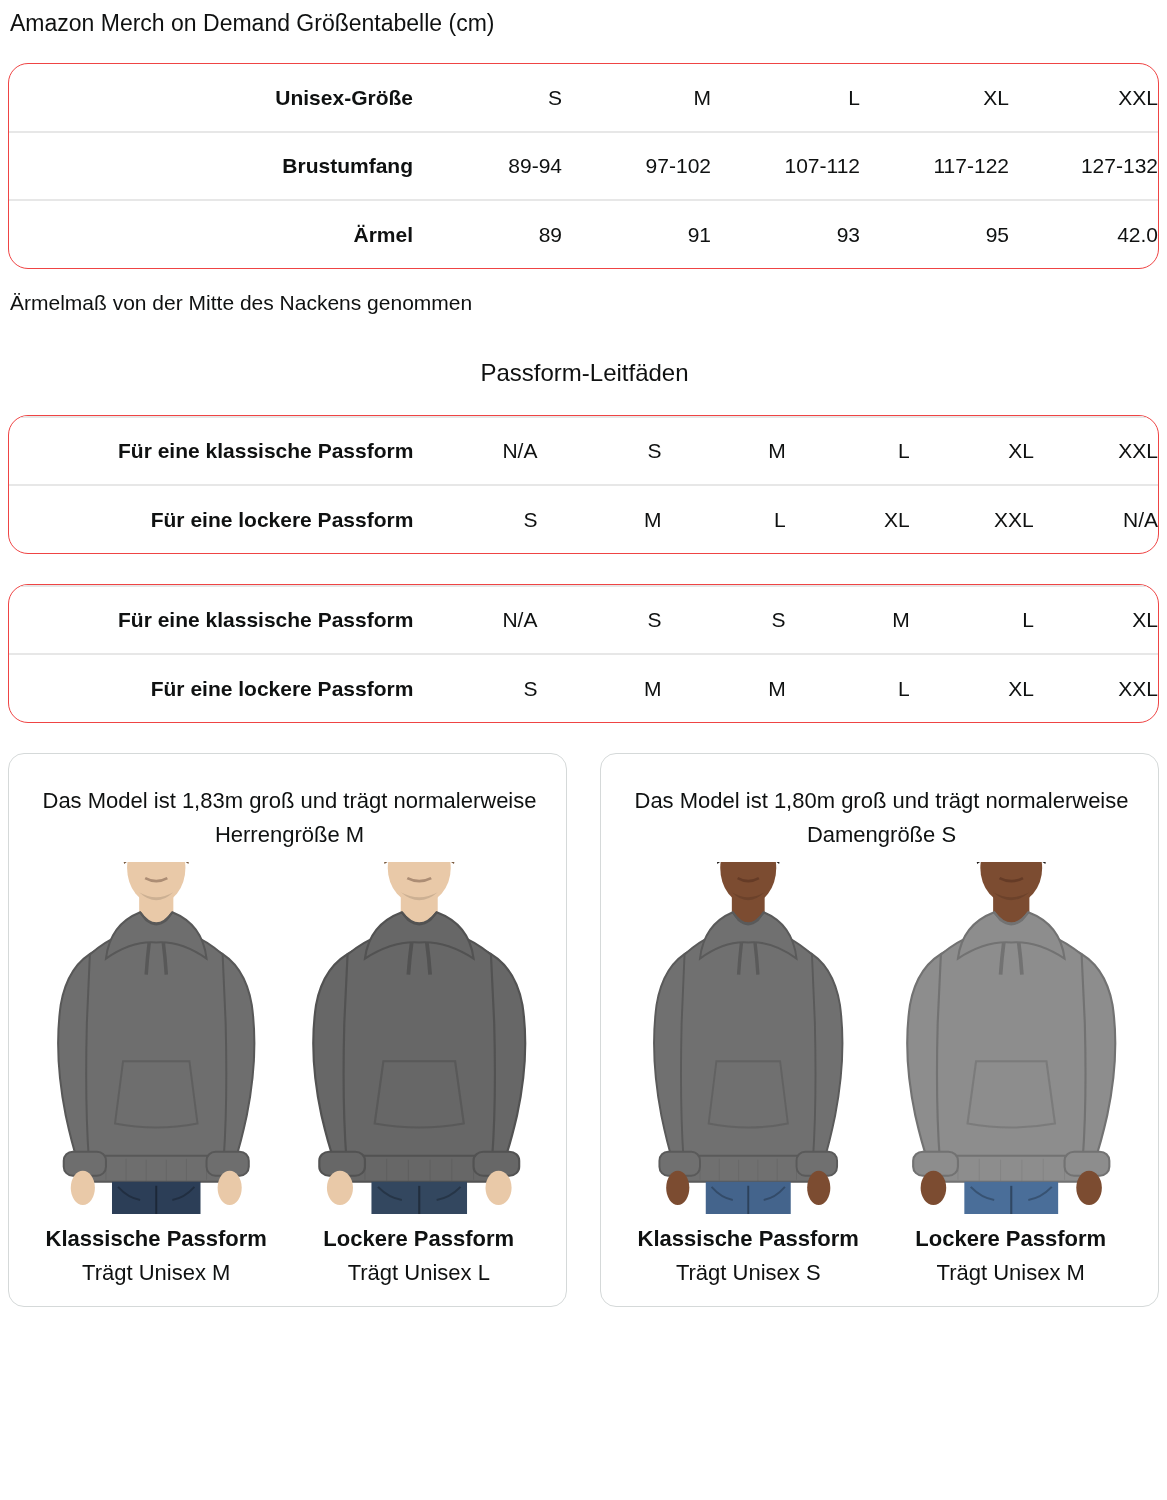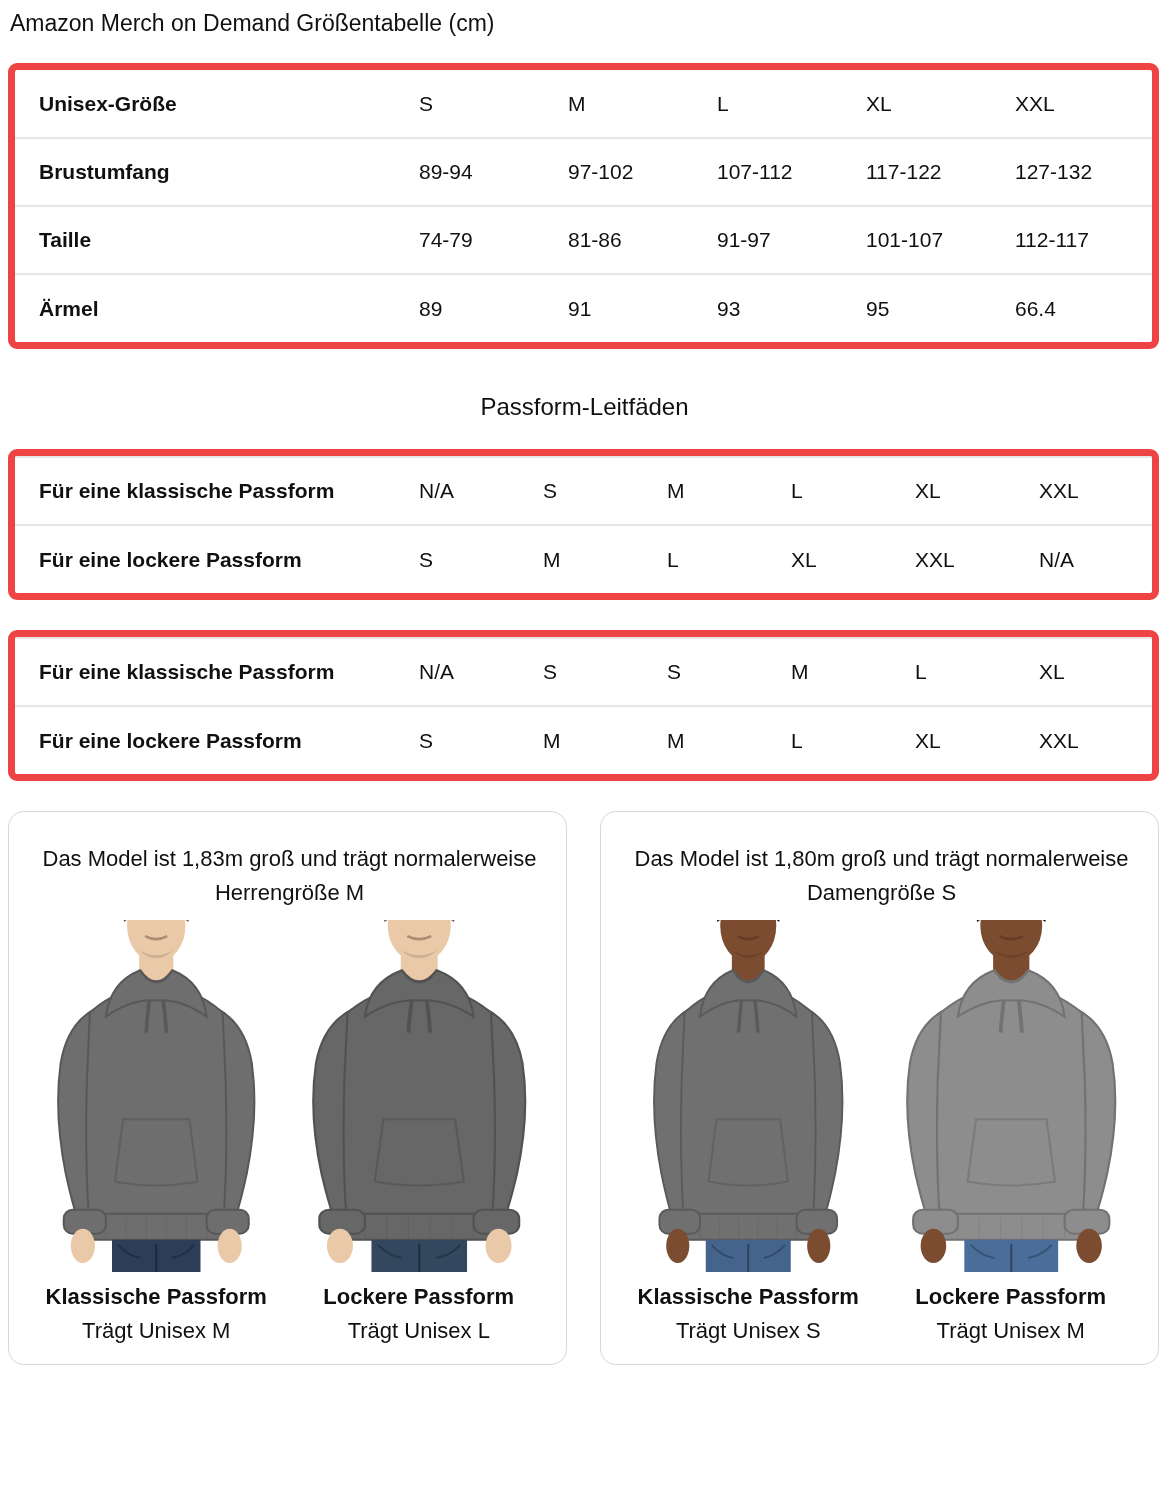--- a/index.html
+++ b/index.html
@@ -8,24 +8,25 @@
     width:1167px; height:1500px;
     font-family:"Liberation Sans", sans-serif;
     color:#0f1111;
     overflow:hidden;
   }
   .page { padding:6px 8px 0 8px; }
 
   .page-title { font-size:23px; font-weight:400; margin:4px 0 26px 2px; }
 
   .tbl-wrap {
-    border:7px solid #ef4444;
-    border-radius:9px;
+    border:1px solid #ef4444;
+    border-radius:20px;
     overflow:hidden;
     background:#fff;
+    text-align:right;
   }
   table { width:100%; border-collapse:collapse; table-layout:fixed; font-size:21px; }
   td { height:68px; vertical-align:middle; padding:0; }
   td.lbl { font-weight:700; padding-left:24px; }
   tr.sep td { border-top:2px solid #e7e7e7; }
 
   .note { font-size:21px; margin:22px 0 0 2px; }
   .section-heading { font-size:24px; font-weight:400; margin:44px 0 28px 2px;text-align:center; }
 
   .gap30 { height:30px; }
@@ -113,39 +114,32 @@
       </tr>
       <tr class="sep">
         <td class="lbl">Brustumfang</td>
         <td>89-94</td>
         <td>97-102</td>
         <td>107-112</td>
         <td>117-122</td>
         <td>127-132</td>
       </tr>
       <tr class="sep">
-        <td class="lbl">Taille</td>
-        <td>74-79</td>
-        <td>81-86</td>
-        <td>91-97</td>
-        <td>101-107</td>
-        <td>112-117</td>
-      </tr>
-      <tr class="sep">
         <td class="lbl">Ärmel</td>
         <td>89</td>
         <td>91</td>
         <td>93</td>
         <td>95</td>
-        <td>66.4</td>
+        <td>42.0</td>
       </tr>
     </tbody>
       </table>
   </div>
 
+  <div class="note">Ärmelmaß von der Mitte des Nackens genommen</div>
 
   <div class="section-heading">Passform-Leitfäden</div>
 
   <div class="tbl-wrap">
     <table>
       <colgroup>
           <col style="width:404px">
           <col style="width:124px">
           <col style="width:124px">
           <col style="width:124px">

